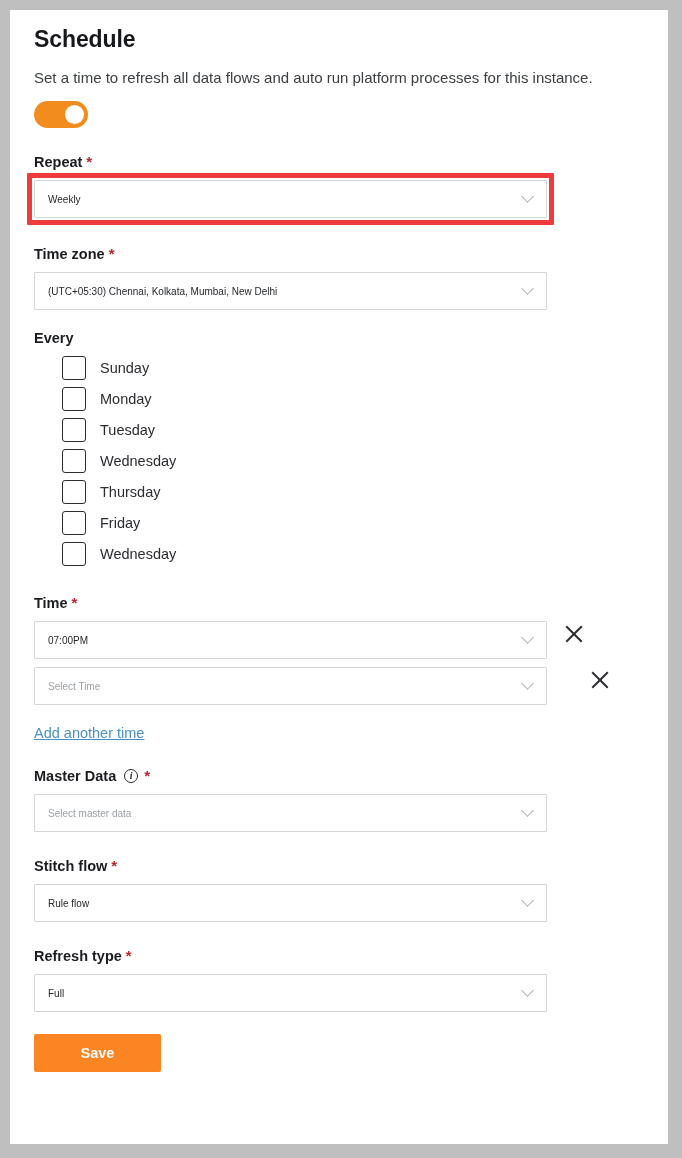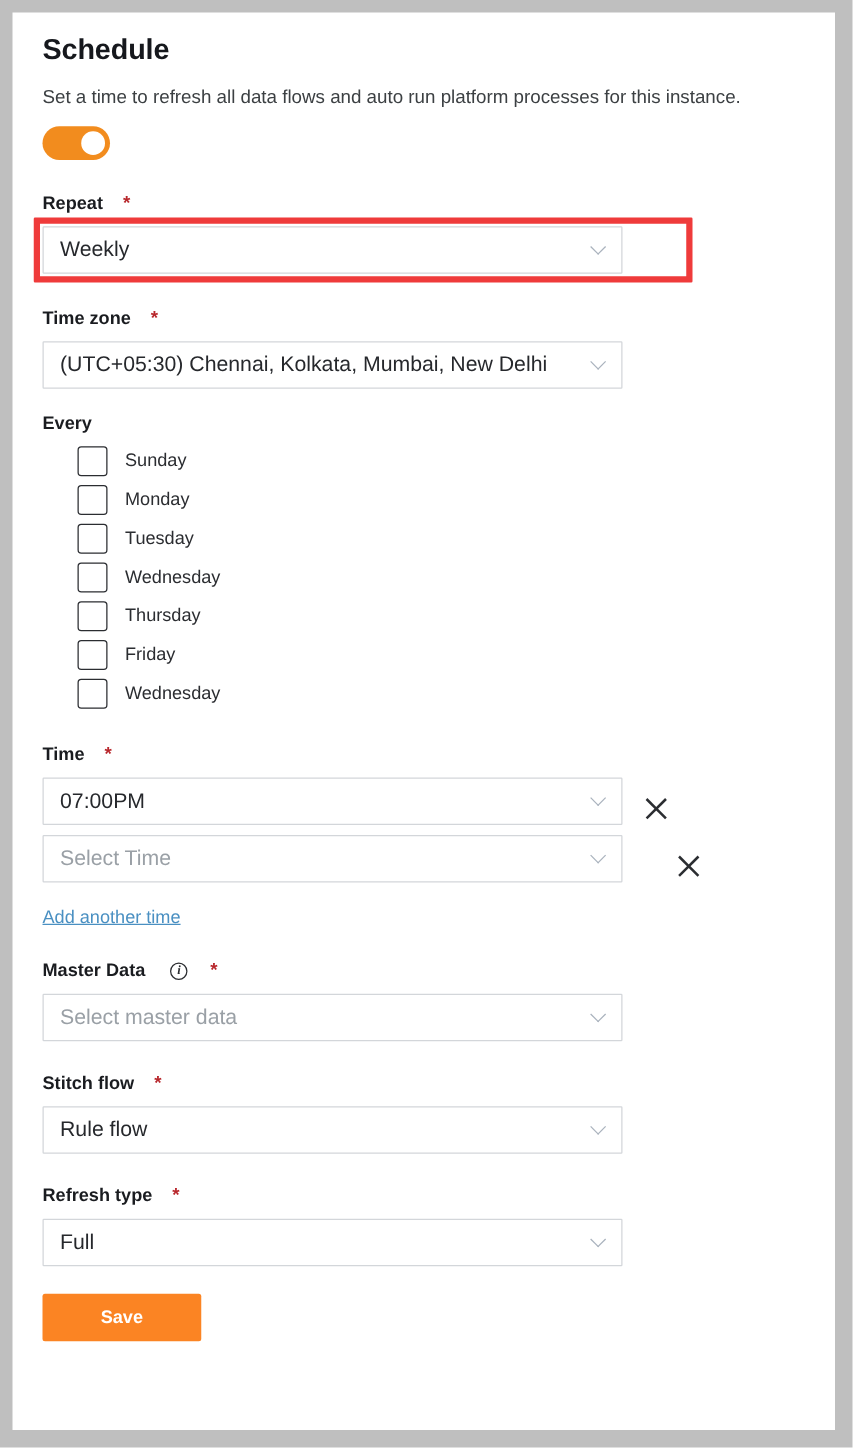--- a/index.html
+++ b/index.html
@@ -69,21 +69,21 @@
 
   
   .field { margin-top: 18px; }
   .label {
     font-size: 14.5px;
     font-weight: bold;
     color: #1a1c20;
     line-height: 20px;
     display: flex;
     align-items: center;
-    gap: 16px;
+    gap: 4px;
     margin-top: 20px;
   }
   .req {
     color: #b8272c;
     font-size: 15px;
     font-weight: bold;
     line-height: 14px;
   }
 
   .info-icon {
@@ -105,29 +105,29 @@
     font-size: 10px;
     font-style: italic;
     font-family: "Liberation Serif", serif;
     color: #2a2c30;
     line-height: 15px;
   }
 
   
   .select {
     position: relative;
-    width: 464px;
+    width: 513px;
     height: 38px;
     border: 1px solid #d3d6da;
     background: #fff;
     margin-top: 8px;
     display: flex;
     align-items: center;
     padding: 0 34px 0 13px;
-    font-size: 17px;
+    font-size: 10px;
     color: #26282c;
     cursor: pointer;
     border-radius: 1px;
   }
   .select.placeholder { color: #9aa0a6; }
   .chev {
     position: absolute;
     right: 12px;
     top: 50%;
     width: 11px;
@@ -183,21 +183,21 @@
   }
   .cb-label {
     margin-left: 14px;
     font-size: 14.5px;
     color: #2b2d31;
   }
 
   
   .time-row {
     display: flex;
-    align-items: flex-end;
+    align-items: flex-start;
     margin-top: 8px;
   }
   .time-row .select { margin-top: 0; }
   .x-btn {
     width: 26px;
     height: 26px;
     margin-left: 14px;
     position: relative;
     cursor: pointer;
     flex: 0 0 auto;

